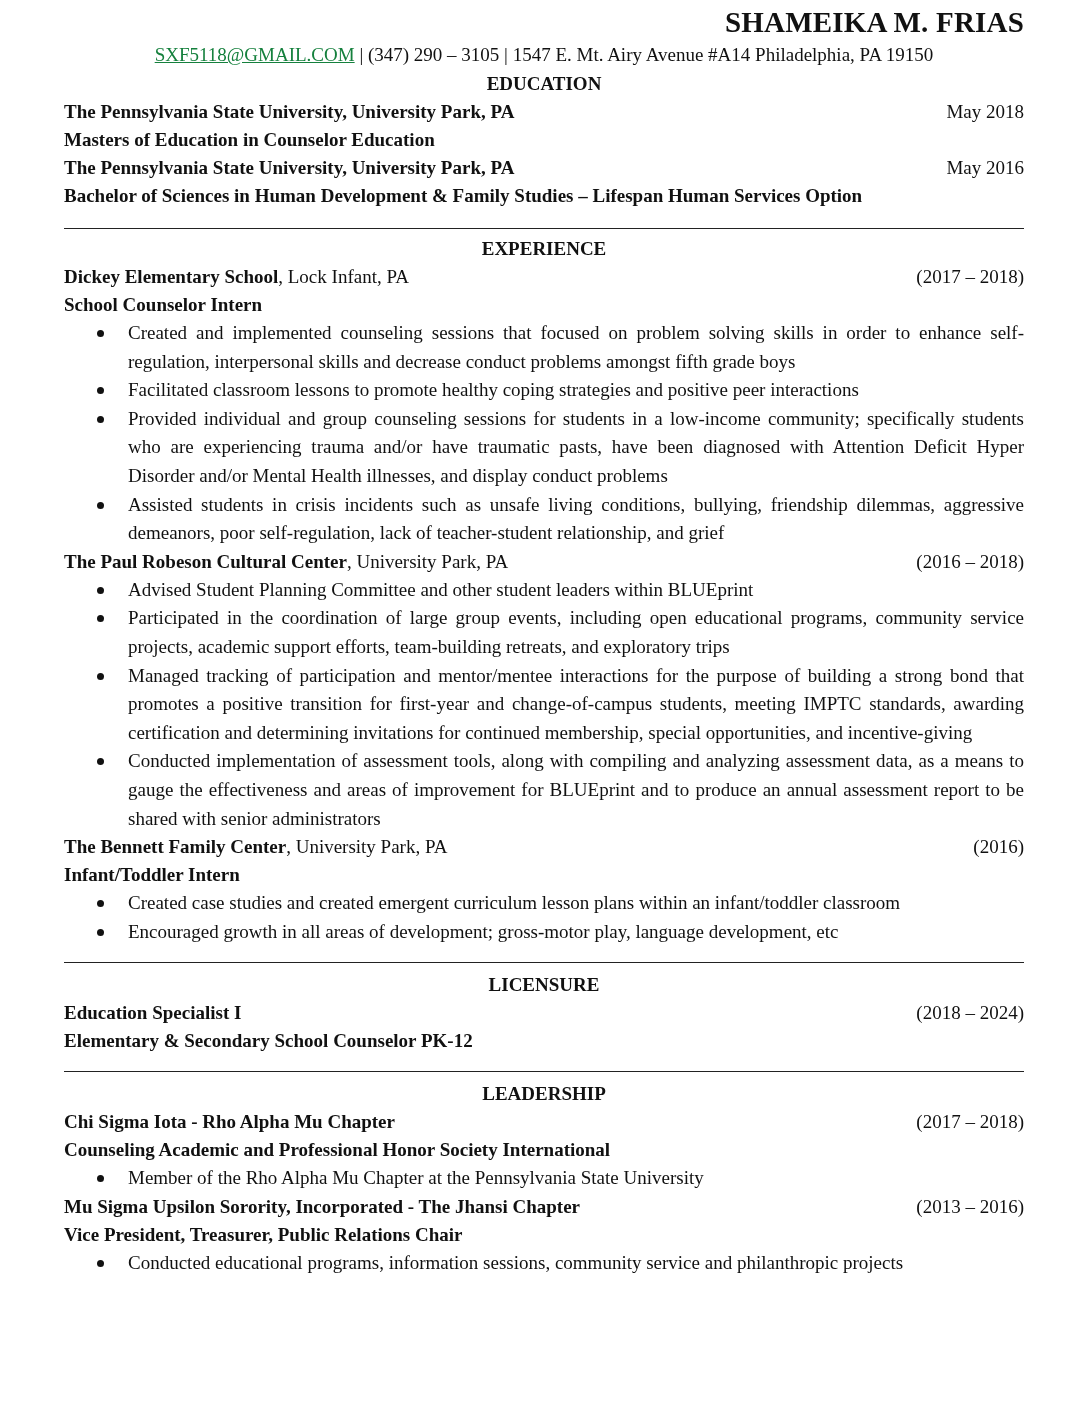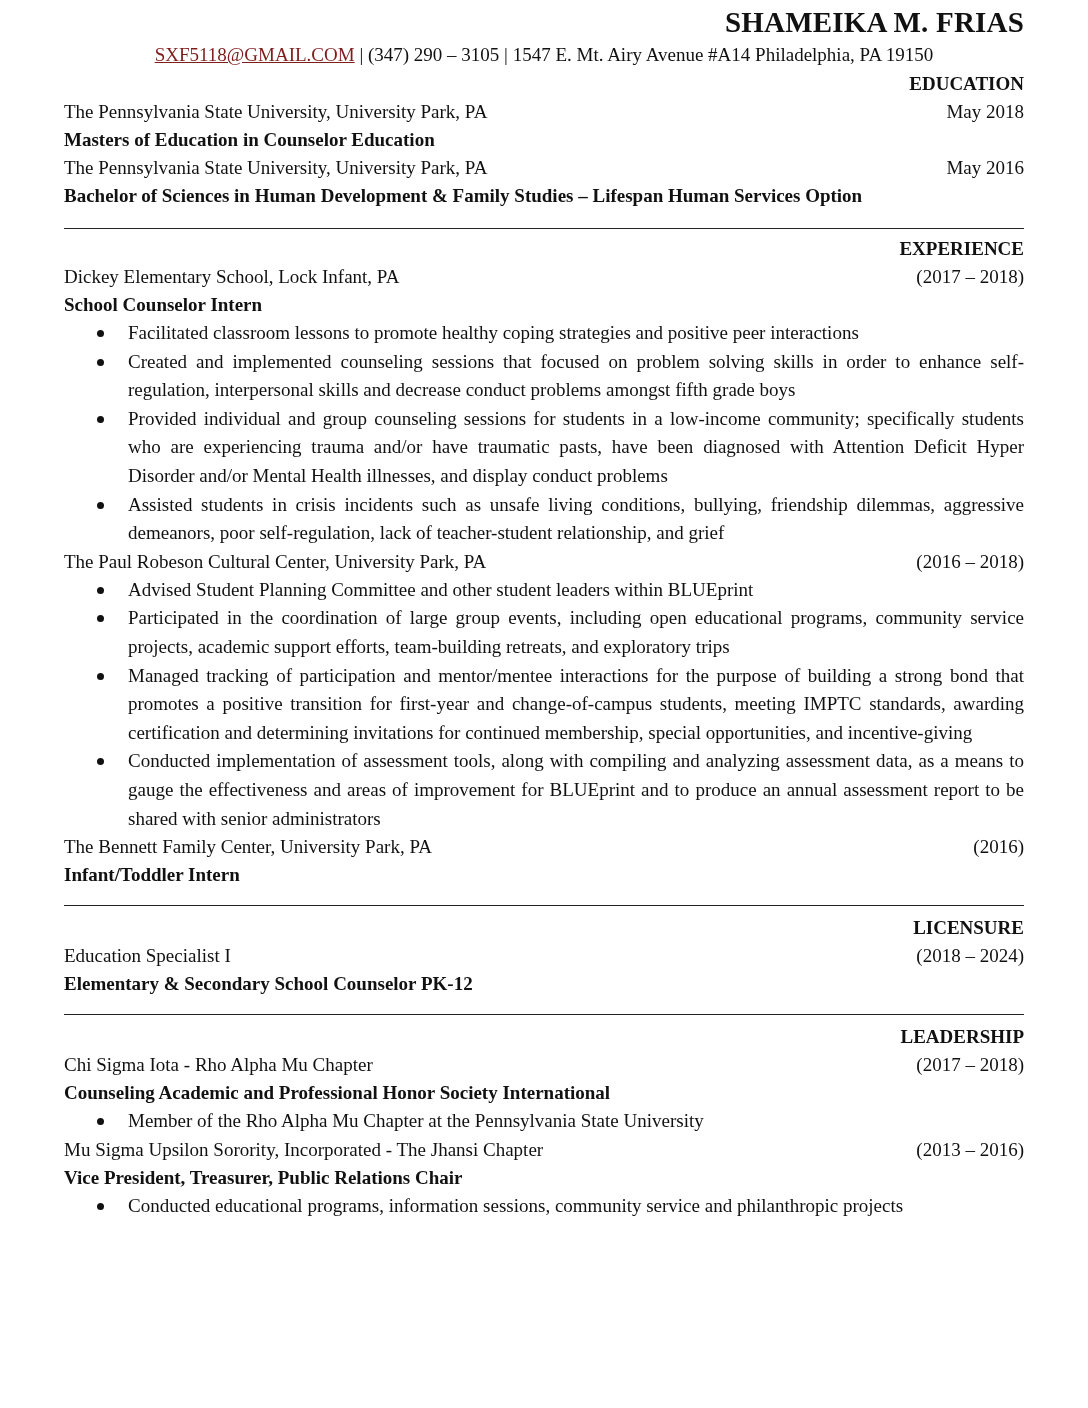--- a/index.html
+++ b/index.html
@@ -9,30 +9,30 @@
     color: #111111;
   }
   .page { position: absolute; left: 64px; top: 0; width: 960px; }
   .name {
     text-align: right; font-weight: bold; font-size: 29px;
     margin-top: 4px; height: 36px; line-height: 36px; letter-spacing: 0.2px;
   }
   .contact {
     text-align: center; font-size: 19px; height: 30px; line-height: 30px;
   }
-  .contact a { color: #7f1d1d; text-decoration: underline; }
+  .contact a { color: #15803d; text-decoration: underline; }
   .section-title {
-    text-align: right; font-weight: bold; font-size: 19px;
+    text-align: center; font-weight: bold; font-size: 19px;
     height: 28px; line-height: 28px;
   }
   .row {
     display: flex; justify-content: space-between; font-size: 19px;
     height: 28px; line-height: 28px;
   }
-  .row .left b { font-weight: normal; }
+  .row .left b { font-weight: bold; }
   .sub { font-size: 19px; height: 28px; line-height: 28px; font-weight: bold; }
   ul.bullets { margin: 0; padding: 0; list-style: none; }
   ul.bullets li {
     position: relative; padding-left: 64px; font-size: 19px; line-height: 28.6px;
     text-align: justify;
   }
   ul.bullets li::before {
     content: ""; position: absolute; left: 33px; top: 11px;
     width: 7px; height: 7px; border-radius: 50%; background: #111;
   }
@@ -69,22 +69,22 @@
 
   <div class="section-title">EXPERIENCE</div>
 
   <div>
     <div class="row">
         <span class="left"><b>Dickey Elementary School</b><span>, Lock Infant, PA</span></span>
         <span>(2017 – 2018)</span>
       </div>
     <div class="sub">School Counselor Intern</div>
     <ul class="bullets">
+      <li>Created and implemented counseling sessions that focused on problem solving skills in order to enhance self-regulation, interpersonal skills and decrease conduct problems amongst fifth grade boys</li>
       <li>Facilitated classroom lessons to promote healthy coping strategies and positive peer interactions</li>
-      <li>Created and implemented counseling sessions that focused on problem solving skills in order to enhance self-regulation, interpersonal skills and decrease conduct problems amongst fifth grade boys</li>
       <li>Provided individual and group counseling sessions for students in a low-income community; specifically students who are experiencing trauma and/or have traumatic pasts, have been diagnosed with Attention Deficit Hyper Disorder and/or Mental Health illnesses, and display conduct problems</li>
       <li>Assisted students in crisis incidents such as unsafe living conditions, bullying, friendship dilemmas, aggressive demeanors, poor self-regulation, lack of teacher-student relationship, and grief</li>
     </ul>
   </div>
 
   <div>
     <div class="row">
         <span class="left"><b>The Paul Robeson Cultural Center</b><span>, University Park, PA</span></span>
         <span>(2016 – 2018)</span>
       </div>
@@ -95,20 +95,24 @@
       <li>Conducted implementation of assessment tools, along with compiling and analyzing assessment data, as a means to gauge the effectiveness and areas of improvement for BLUEprint and to produce an annual assessment report to be shared with senior administrators</li>
     </ul>
   </div>
 
   <div>
     <div class="row">
         <span class="left"><b>The Bennett Family Center</b><span>, University Park, PA</span></span>
         <span>(2016)</span>
       </div>
     <div class="sub">Infant/Toddler Intern</div>
+    <ul class="bullets">
+      <li>Created case studies and created emergent curriculum lesson plans within an infant/toddler classroom</li>
+      <li>Encouraged growth in all areas of development; gross-motor play, language development, etc</li>
+    </ul>
   </div>
   <div style="height:16px"></div>
   <hr class="rule">
   <div style="height:8px"></div>
 
   <div class="section-title">LICENSURE</div>
   <div>
     <div class="row">
         <span class="left"><b>Education Specialist I</b></span>
         <span>(2018 – 2024)</span>

